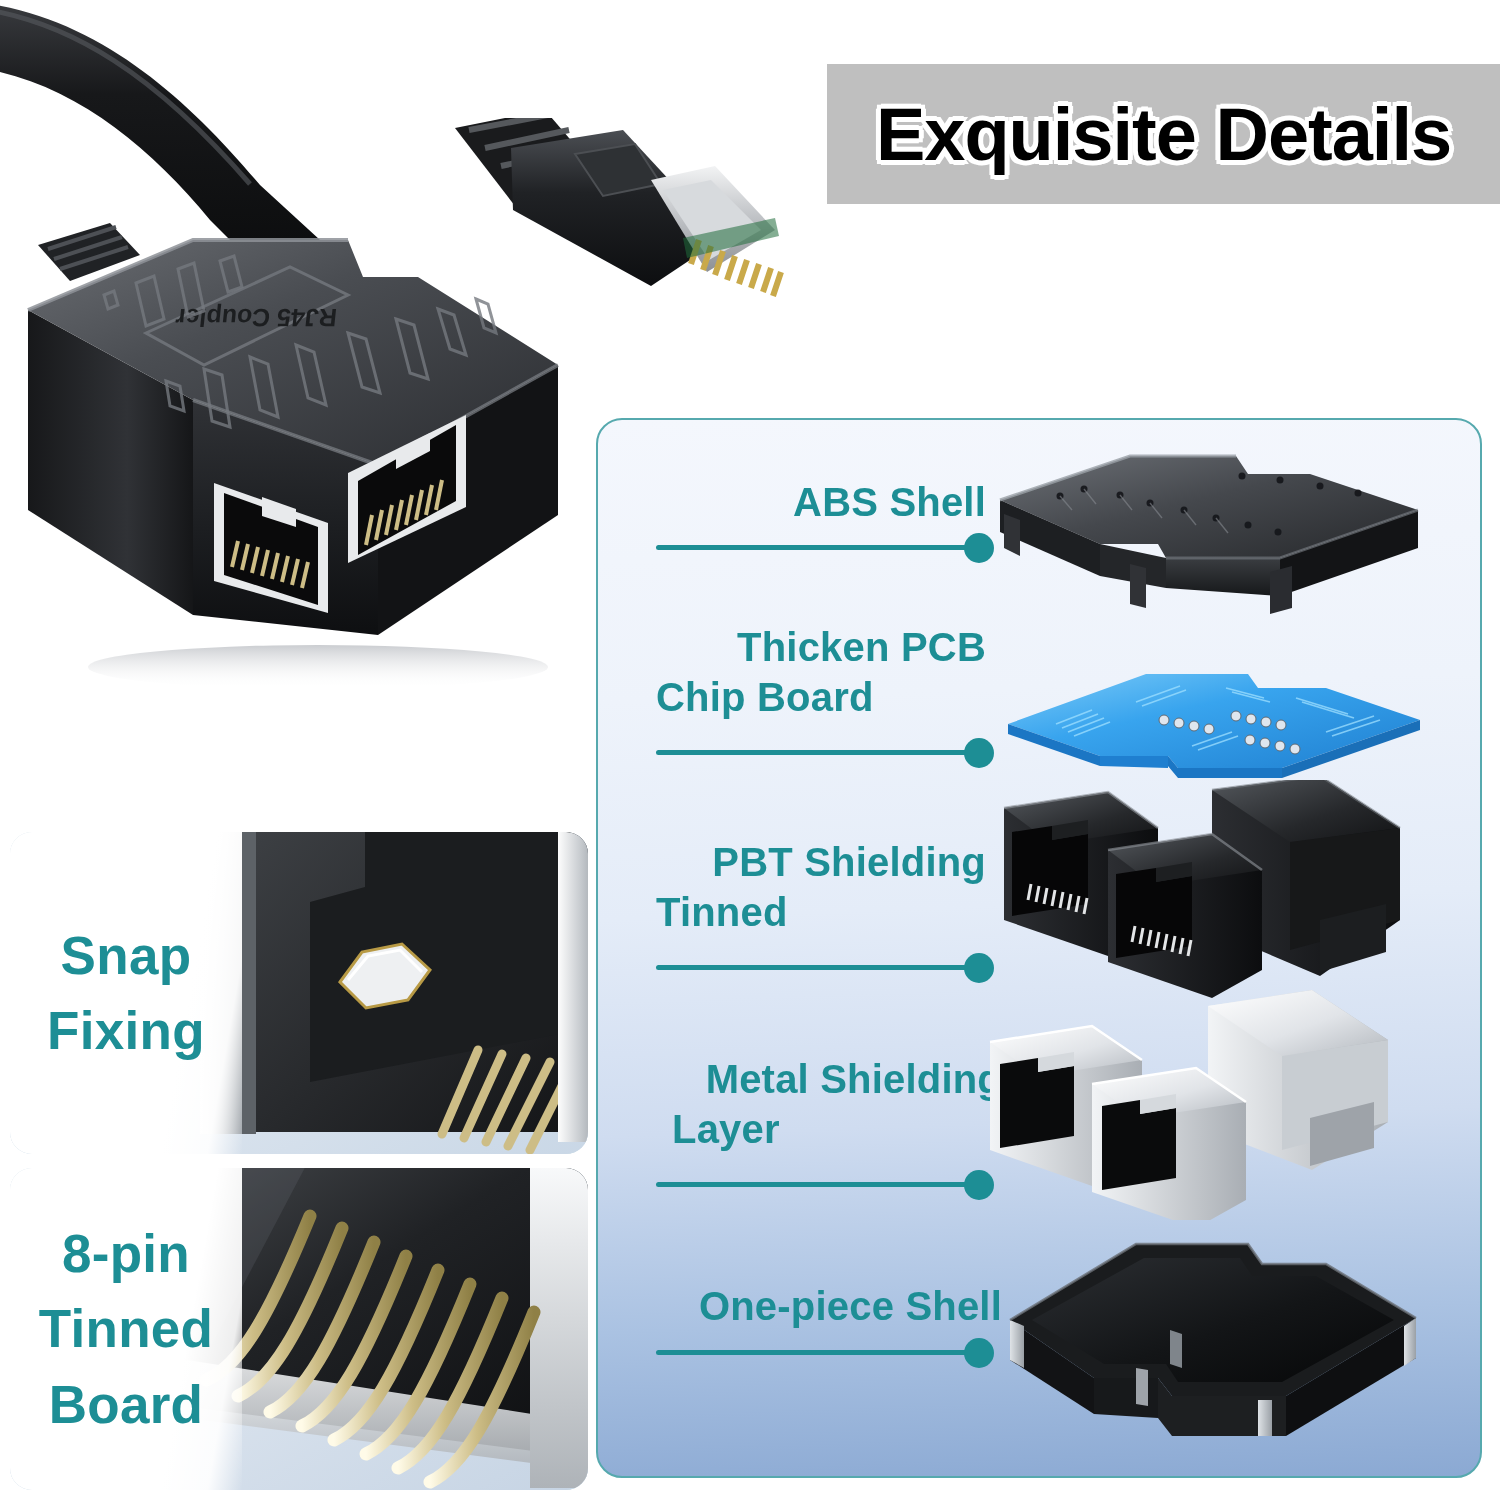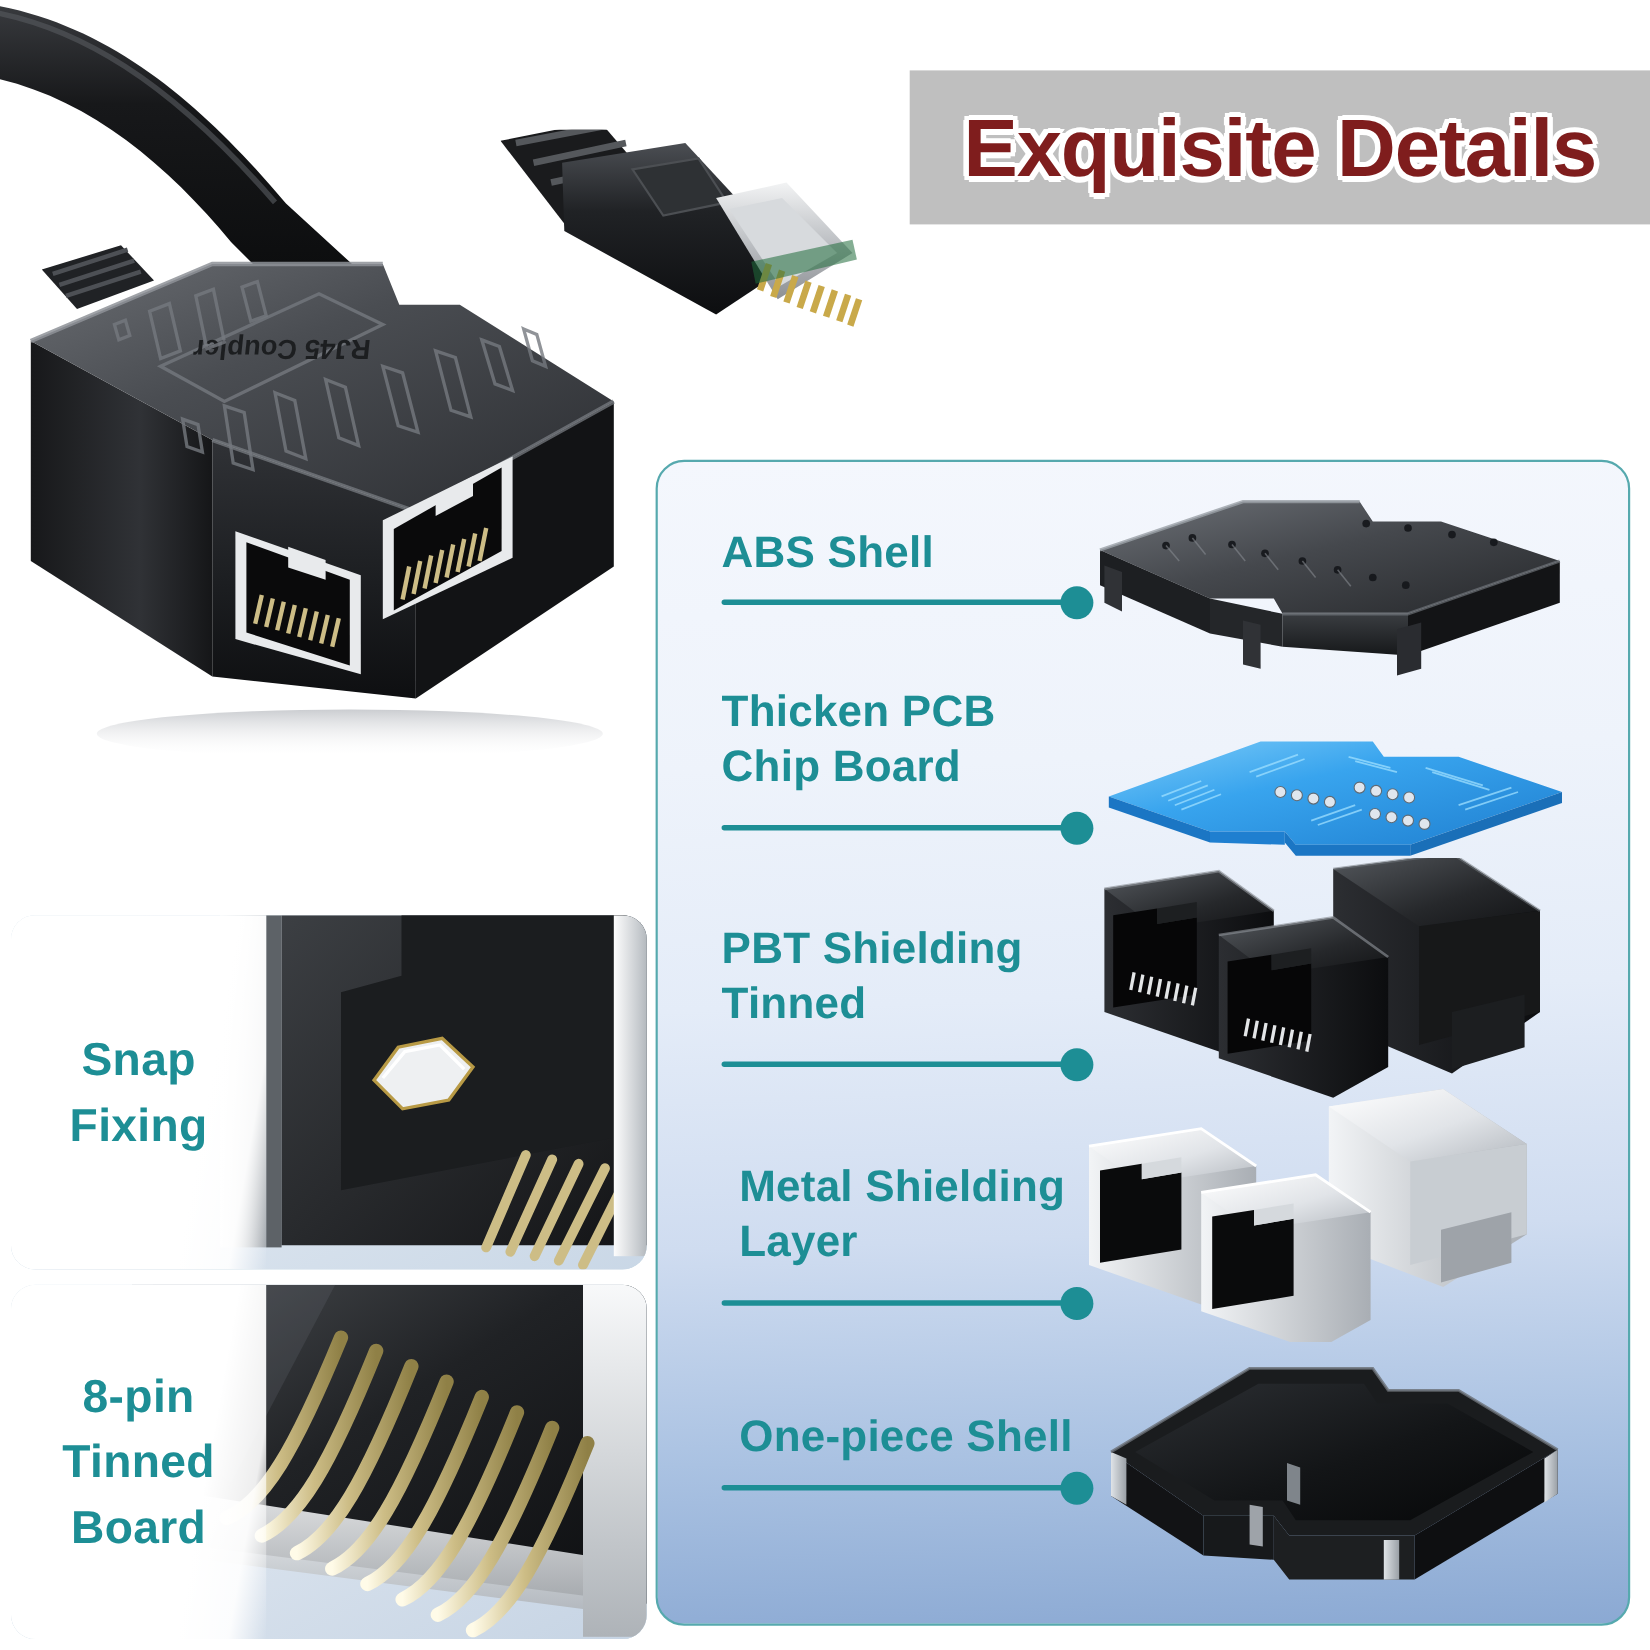--- a/index.html
+++ b/index.html
@@ -12,21 +12,21 @@
   #stage { position: relative; width: 1500px; height: 1500px; background:#fff; }
 
   
   .banner {
     position: absolute; left: 827px; top: 64px;
     width: 673px; height: 140px;
     background: #bfbfbf;
     display: flex; align-items: center; justify-content: center;
   }
   .banner-title {
-    font-size: 74px; font-weight: bold; color: #7f1d1d;
+    font-size: 74px; font-weight: bold; color: #000000;
     letter-spacing: -1px; white-space: nowrap;
     text-shadow:
        3px  0 0 #fff, -3px  0 0 #fff, 0  3px 0 #fff, 0 -3px 0 #fff,
        3px  3px 0 #fff, -3px  3px 0 #fff, 3px -3px 0 #fff, -3px -3px 0 #fff,
        5px  0 0 #fff, -5px  0 0 #fff, 0  5px 0 #fff, 0 -5px 0 #fff,
        4px  4px 0 #fff, -4px  4px 0 #fff, 4px -4px 0 #fff, -4px -4px 0 #fff;
   }
 
   
   .hero { position: absolute; left: 0; top: 0; width: 600px; height: 720px; }
@@ -54,21 +54,21 @@
   .detail-card.c1 { top: 832px; }
   .detail-card.c2 { top: 1168px; }
   .detail-photo { position: absolute; inset: 0; }
   .detail-labelpad {
     position: absolute; left: 0; top: 0; width: 232px; height: 100%;
     background: linear-gradient(100deg,#ffffff 0%,#ffffff 72%,rgba(255,255,255,.92) 88%,rgba(255,255,255,0) 100%);
     display: flex; flex-direction: column; justify-content: center; align-items: center;
     z-index: 4;
   }
   .detail-label-line {
-    color: #1d8e95; font-size: 42px; font-weight: bold; line-height: 1.42;
+    color: #1d8e95; font-size: 53px; font-weight: bold; line-height: 1.42;
     text-align: right; letter-spacing: .3px;
   }
 
   
   .exploded-panel {
     position: absolute; left: 596px; top: 418px;
     width: 886px; height: 1060px;
     border-radius: 26px;
     border: 2px solid #56a9ae;
     background: linear-gradient(178deg,
@@ -76,21 +76,21 @@
         #cfdcf0 66%, #aac2e2 84%, #8ba9d3 100%);
     overflow: hidden;
   }
 
   
   .callout { position: absolute; left: 58px; width: 330px; }
   .callout-text {
     color: #1d8e95; font-weight: bold; font-size: 40px; line-height: 1.24;
     letter-spacing: .2px; white-space: nowrap;
   }
-  .callout-text .l1 { display: block; text-align: left; }
+  .callout-text .l1 { display: block; text-align: right; }
   .callout-text .l2 { display: block; text-align: left; }
   .callout-rule {
     position: absolute; left: 0; height: 5px; background: #1d8e95;
     border-radius: 3px;
   }
   .callout-dot {
     position: absolute; width: 30px; height: 30px; border-radius: 50%;
     background: #1d8e95;
   }
 

